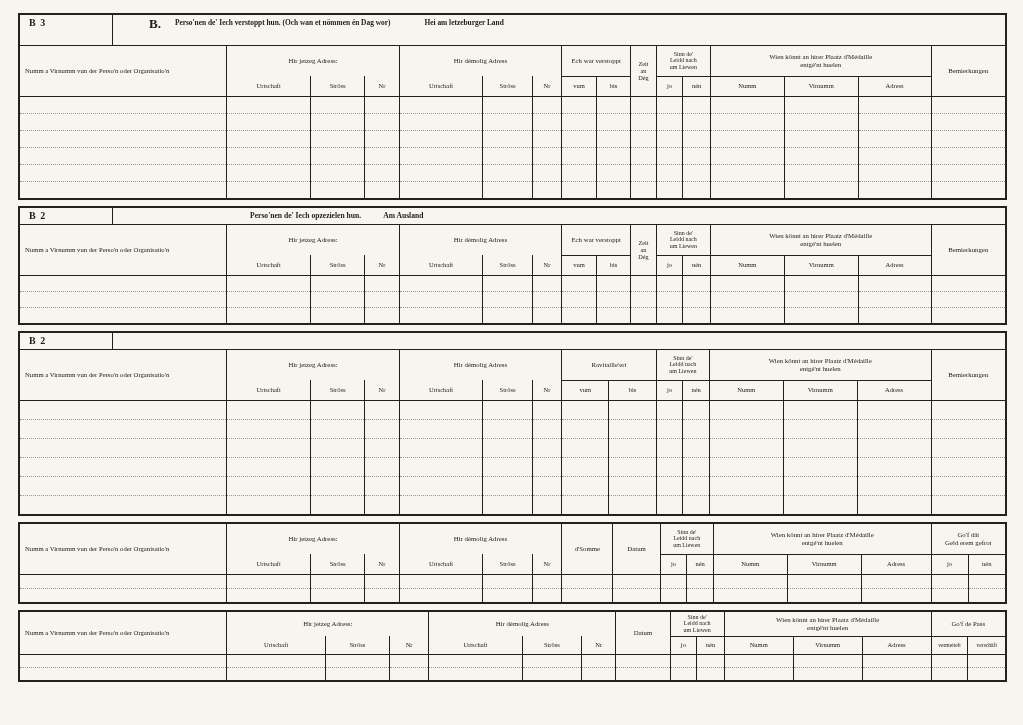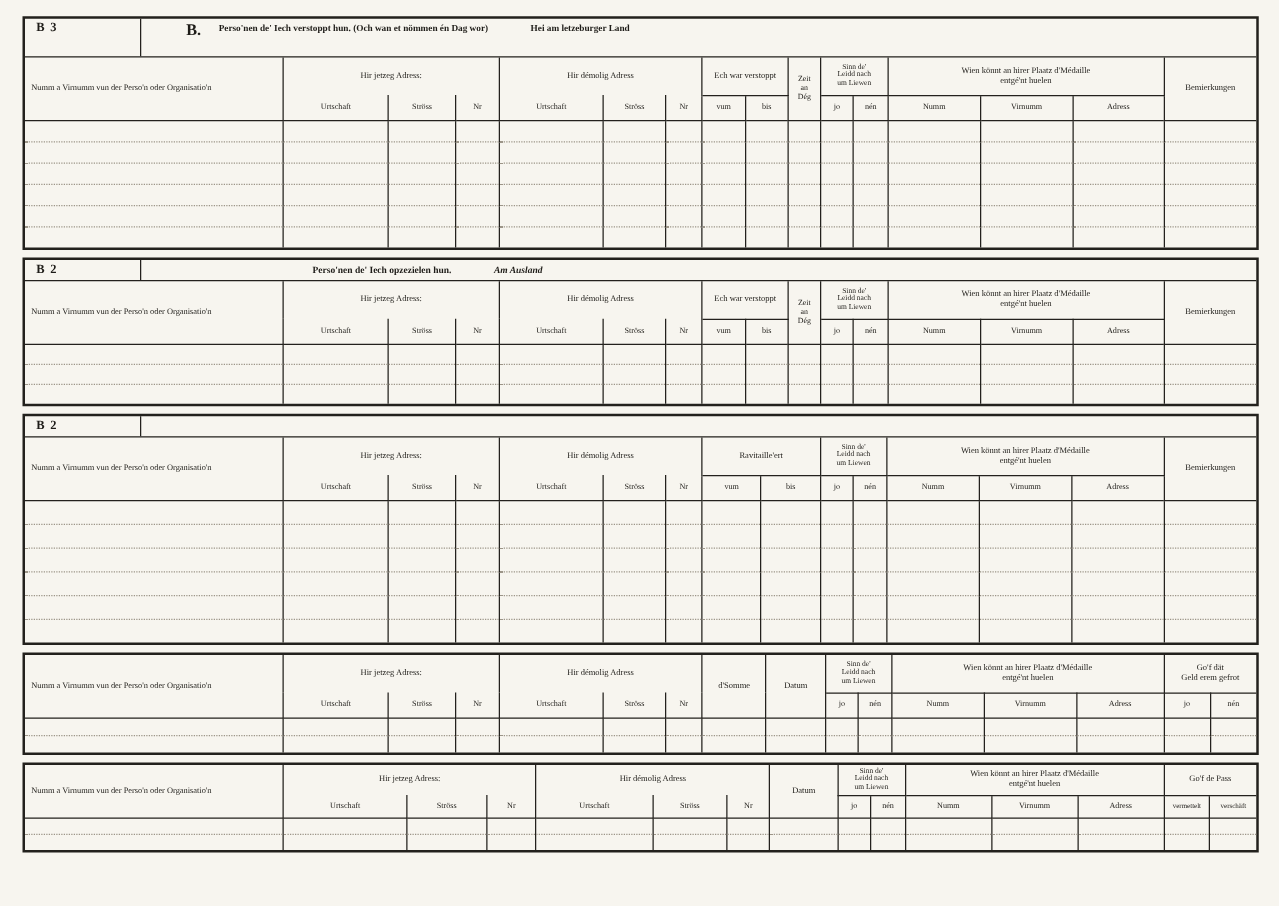--- a/index.html
+++ b/index.html
@@ -11,21 +11,21 @@
     font-family:"Liberation Serif","DejaVu Serif",serif;
     color:#1e1c18;
   }
   .section { border:2px solid #23211d; margin-bottom:6px; background:#f7f5ef; }
   .titlebar { display:flex; align-items:stretch; border-bottom:1px solid #23211d; }
   .secid {
     flex:0 0 93px; border-right:1px solid #23211d;
     font-size:10px; font-weight:bold; padding:2px 0 0 9px; letter-spacing:1px;
   }
   .sec-title { font-weight:bold; font-size:7.6px; display:flex; align-items:center; line-height:1.1; }
-  .sub-gap { margin-left:34px;font-style:italic; }
+  .sub-gap { margin-left:22px; }
   .gap2 { margin-left:14px; }
   
   .b1head { display:flex; align-items:flex-start; padding-top:2px; }
   .bletter { font-size:13px; font-weight:bold; margin:0 14px 0 36px; line-height:1; }
   .b1lines { font-weight:bold; font-size:7.4px; line-height:1.55; }
   .b1l2 { display:flex; }
   .tright { margin-left:34px; }
 
   table { width:100%; border-collapse:collapse; table-layout:fixed; }
   thead th {

